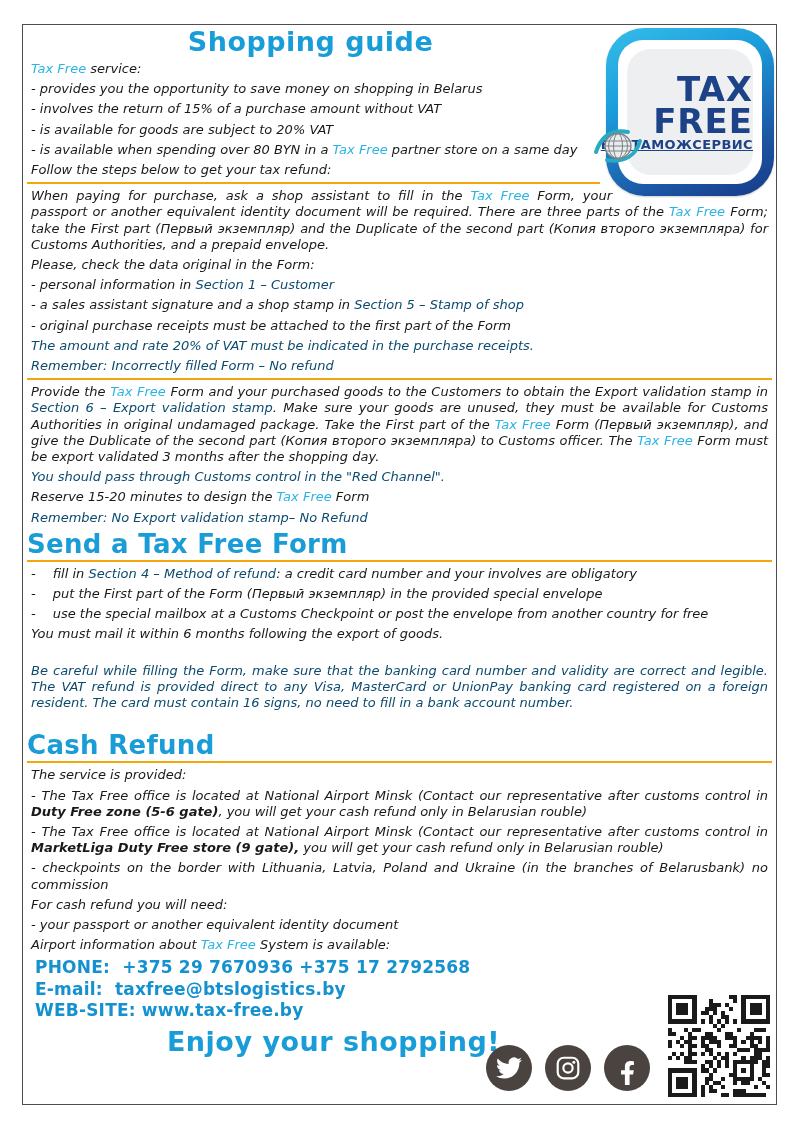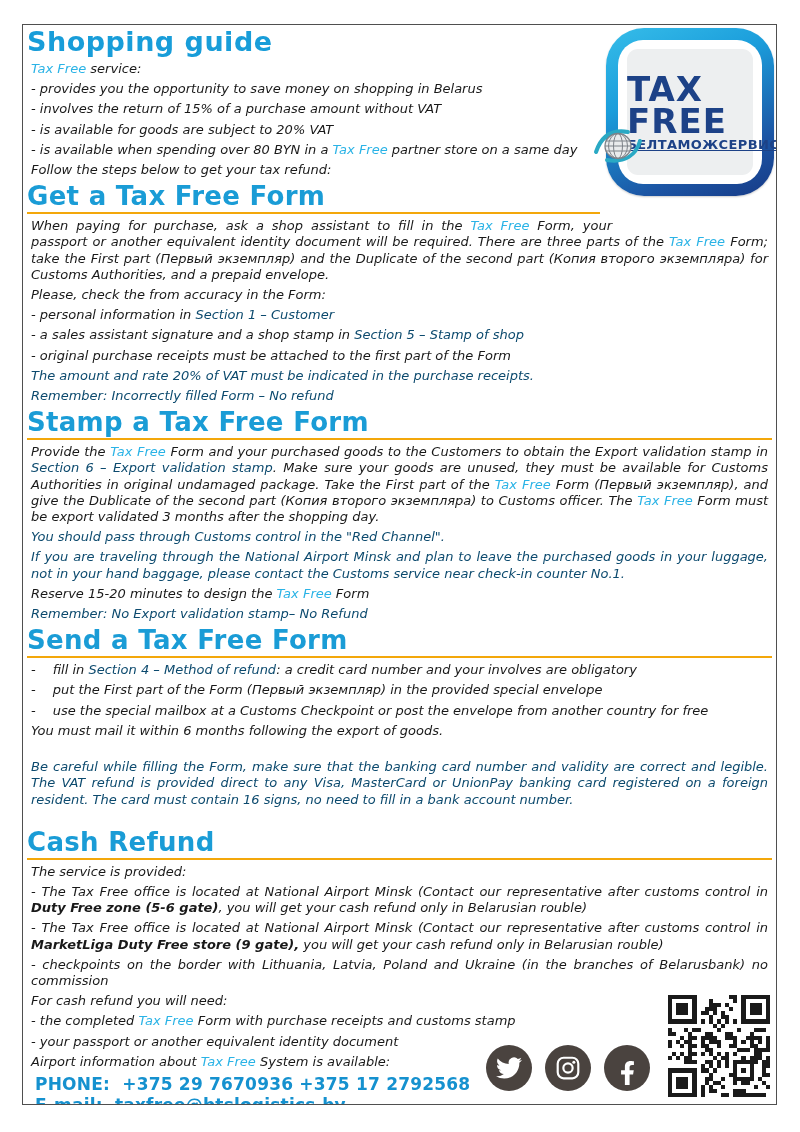--- a/index.html
+++ b/index.html
@@ -6,42 +6,42 @@
   body{
     width:800px;height:1132px;position:relative;background:#ffffff;
     font-family:"DejaVu Sans","Liberation Sans",sans-serif;color:#191919;
   }
   .page{
     position:absolute;left:22px;top:24px;width:755px;height:1081px;
     border:1.5px solid #4f4f4f;box-sizing:border-box;
     padding:2px 4px 0 4px;overflow:hidden;
   }
   h1{font-size:27px;line-height:30px;color:#189dd9;font-weight:bold;
-     text-align:left;margin:0 178px 3px 0;letter-spacing:0.5px;}
+     text-align:center;margin:0 178px 3px 0;letter-spacing:0.5px;}
   h2{font-size:26px;line-height:28px;color:#1a9cd6;font-weight:bold;
      margin:4px 0 2px 0;letter-spacing:0.3px;}
   .rule{height:0;border-top:2.5px solid #f3a70a;margin:0 0 2px 0;}
   .rule.short{width:calc(100% - 172px);}
   .line,.just{font-size:13px;line-height:16.2px;margin:4px;font-style:italic;}
   .just{text-align:justify;}
   .sp{height:12px;}
   .r-c{color:#2ab3e6;}
   .r-b{color:#0c4a6e;}
   .r-bd{font-weight:bold;}
   .r-gap{display:inline-block;width:17px;}
   .wrapblock{float:right;width:160px;height:14px;}
 
   
   .logo{position:absolute;top:3px;right:2px;width:168px;height:168px;border-radius:38px;
         background:linear-gradient(155deg,#36bde9 0%,#1b9ddb 35%,#1c55a4 75%,#173a86 100%);
         padding:12px;box-sizing:border-box;box-shadow:0 1px 2px rgba(0,0,0,.2);}
   .logo-inner{background:#ffffff;width:100%;height:100%;border-radius:25px;
         padding:9px;box-sizing:border-box;}
-  .logo-panel{background:#edeff0;width:100%;height:100%;border-radius:11px;
-        display:flex;flex-direction:column;align-items:flex-start;justify-content:center;}
+  .logo-panel{background:#edeff0;width:100%;height:100%;border-radius:24px;
+        display:flex;flex-direction:column;align-items:flex-end;justify-content:center;}
   .logo-tax,.logo-free{font-size:34px;font-weight:bold;color:#1d4287;line-height:32px;letter-spacing:1px;}
   .logo-sub{font-size:13px;font-weight:bold;color:#1d4287;letter-spacing:0.4px;text-decoration:underline;}
   .globe{position:absolute;left:-13px;top:96px;width:50px;height:44px;}
 
   
   .footer{position:static;margin-left:8px;}
   .contact{font-size:17px;line-height:21.5px;font-weight:bold;color:#1591cf;letter-spacing:0.2px;}
   .enjoy{font-size:27px;line-height:32px;font-weight:bold;color:#189dd9;
          text-align:center;margin:4px 200px 0 60px;letter-spacing:0.5px;}
   .social{position:absolute;right:126px;bottom:13px;display:flex;gap:13px;}
@@ -76,57 +76,53 @@
 
   <h1>Shopping guide</h1>
 
   <div class="line"><span class="r-c">Tax Free</span><span> service:</span></div>
   <div class="line"><span>- provides you the opportunity to save money on shopping in Belarus</span></div>
   <div class="line"><span>- involves the return of 15% of a purchase amount without VAT</span></div>
   <div class="line"><span>- is available for goods are subject to 20% VAT</span></div>
   <div class="line"><span>- is available when spending over 80 BYN in a </span><span class="r-c">Tax Free</span><span> partner store on a same day</span></div>
   <div class="line"><span>Follow the steps below to get your tax refund:</span></div>
 
-  <h2>Get a Tax Free Form</h2>
   <div class="rule short"></div>
   <div class="wrapblock"></div>
   <p class="just"><span>When paying for purchase, ask a shop assistant to fill in the </span><span class="r-c">Tax Free</span><span> Form, your passport or another equivalent identity document will be required. There are three parts of the </span><span class="r-c">Tax Free</span><span> Form; take the First part (Первый экземпляр) and the Duplicate of the second part (Копия второго экземпляра) for Customs Authorities, and a prepaid envelope.</span></p>
-  <div class="line"><span>Please, check the from accuracy in the Form:</span></div>
+  <div class="line"><span>Please, check the data original in the Form:</span></div>
   <div class="line"><span>- personal information in </span><span class="r-b">Section 1 – Customer</span></div>
   <div class="line"><span>- a sales assistant signature and a shop stamp in </span><span class="r-b">Section 5 – Stamp of shop</span></div>
   <div class="line"><span>- original purchase receipts must be attached to the first part of the Form</span></div>
   <div class="line"><span class="r-b">The amount and rate 20% of VAT must be indicated in the purchase receipts.</span></div>
   <div class="line"><span class="r-b">Remember: Incorrectly filled Form – No refund</span></div>
 
-  <h2>Stamp a Tax Free Form</h2>
   <div class="rule"></div>
   <p class="just"><span>Provide the </span><span class="r-c">Tax Free</span><span> Form and your purchased goods to the Customers to obtain the Export validation stamp in </span><span class="r-b">Section 6 – Export validation stamp</span><span>. Make sure your goods are unused, they must be available for Customs Authorities in original undamaged package. Take the First part of the </span><span class="r-c">Tax Free</span><span> Form (Первый экземпляр), and give the Dublicate of the second part (Копия второго экземпляра) to Customs officer. The </span><span class="r-c">Tax Free</span><span> Form must be export validated 3 months after the shopping day.</span></p>
   <div class="line"><span class="r-b">You should pass through Customs control in the "Red Channel".</span></div>
-  <p class="just"><span class="r-b">If you are traveling through the National Airport Minsk and plan to leave the purchased goods in your luggage, not in your hand baggage, please contact the Customs service near check-in counter No.1.</span></p>
   <div class="line"><span>Reserve 15-20 minutes to design the </span><span class="r-c">Tax Free</span><span> Form</span></div>
   <div class="line"><span class="r-b">Remember: No Export validation stamp– No Refund</span></div>
 
   <h2>Send a Tax Free Form</h2>
   <div class="rule"></div>
   <div class="line"><span>-</span><span class="r-gap"></span><span>fill in </span><span class="r-b">Section 4 – Method of refund</span><span>: a credit card number and your involves are obligatory</span></div>
   <div class="line"><span>-</span><span class="r-gap"></span><span>put the First part of the Form (Первый экземпляр) in the provided special envelope</span></div>
   <div class="line"><span>-</span><span class="r-gap"></span><span>use the special mailbox at a Customs Checkpoint or post the envelope from another country for free</span></div>
   <div class="line"><span>You must mail it within 6 months following the export of goods.</span></div>
   <div class="sp"></div>
   <p class="just"><span class="r-b">Be careful while filling the Form, make sure that the banking card number and validity are correct and legible. The VAT refund is provided direct to any Visa, MasterCard or UnionPay banking card registered on a foreign resident. The card must contain 16 signs, no need to fill in a bank account number.</span></p>
   <div class="sp"></div>
 
   <h2>Cash Refund</h2>
   <div class="rule"></div>
   <div class="line"><span>The service is provided:</span></div>
   <p class="just"><span>- The Tax Free office is located at National Airport Minsk (Contact our representative after customs control in </span><span class="r-bd">Duty Free zone (5-6 gate)</span><span>, you will get your cash refund only in Belarusian rouble)</span></p>
   <p class="just"><span>- The Tax Free office is located at National Airport Minsk (Contact our representative after customs control in </span><span class="r-bd">MarketLiga Duty Free store (9 gate),</span><span> you will get your cash refund only in Belarusian rouble)</span></p>
   <p class="just"><span>- checkpoints on the border with Lithuania, Latvia, Poland and Ukraine (in the branches of Belarusbank) no commission</span></p>
   <div class="line"><span>For cash refund you will need:</span></div>
-  <div class="line"><span>- the completed </span><span class="r-c">Tax Free</span><span> Form with purchase receipts and customs stamp</span></div>
   <div class="line"><span>- your passport or another equivalent identity document</span></div>
   <div class="line"><span>Airport information about </span><span class="r-c">Tax Free</span><span> System is available:</span></div>
 
   <div class="footer">
     <div class="contact">PHONE: &nbsp;+375 29 7670936 +375 17 2792568</div>
     <div class="contact">E-mail: &nbsp;taxfree@btslogistics.by</div>
     <div class="contact">WEB-SITE: www.tax-free.by</div>
     <div class="enjoy">Enjoy your shopping!</div>
   </div>
 

